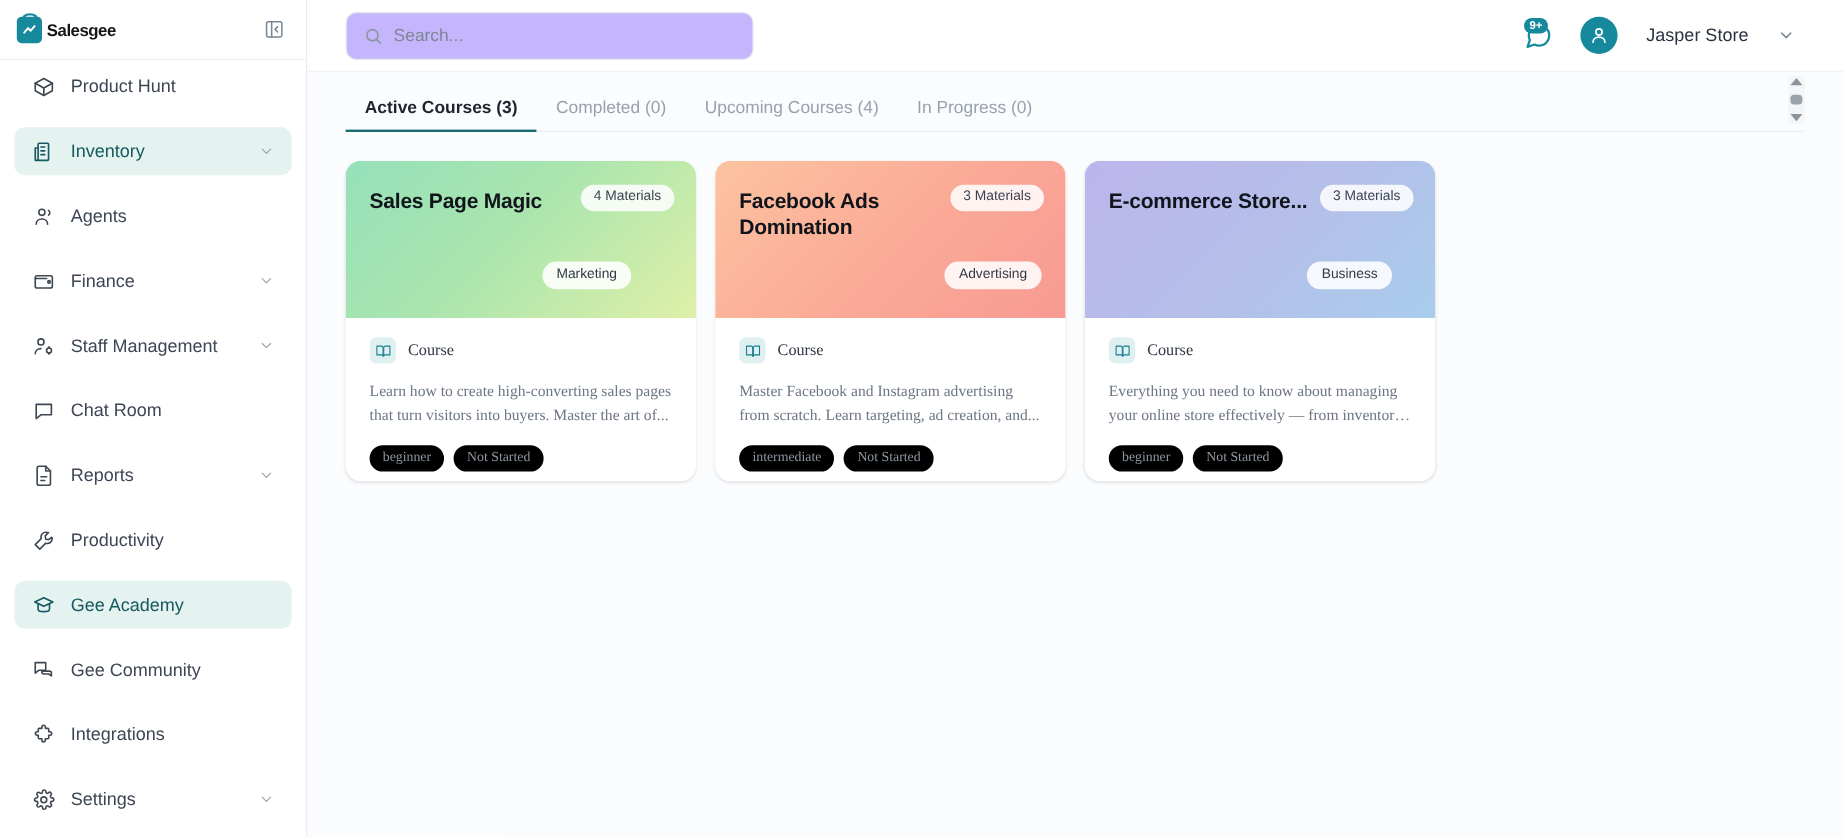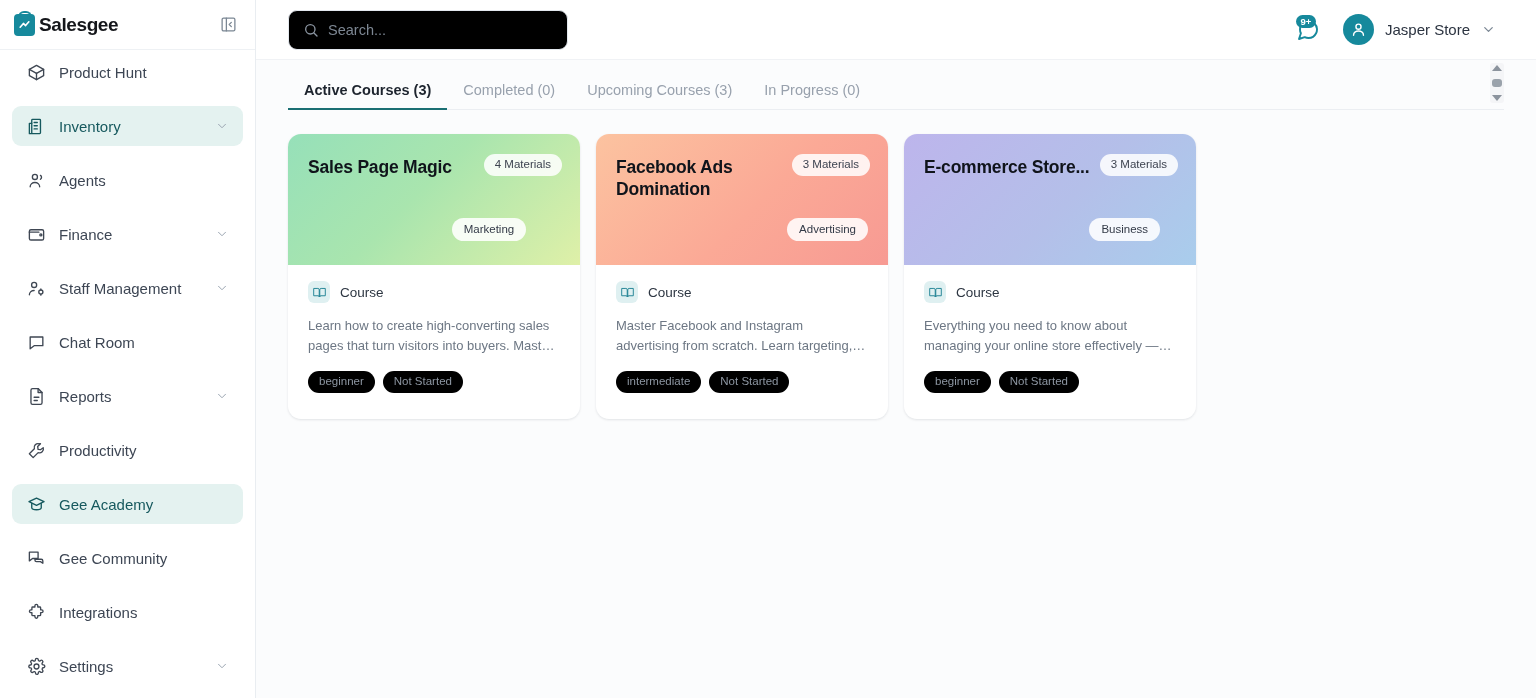--- a/index.html
+++ b/index.html
@@ -34,21 +34,21 @@
     display: flex; align-items: center; justify-content: center;
     position: relative;
   }
   .brand-mark::before {
     content: ""; position: absolute; top: -3px; left: 50%;
     transform: translateX(-50%);
     width: 10px; height: 7px; border: 2px solid #16899c;
     border-bottom: none; border-radius: 6px 6px 0 0;
   }
   .brand-name {
-    font-size: 19px; font-weight: 700; color: #14161a;
+    font-size: 14px; font-weight: 700; color: #14161a;
     letter-spacing: -0.4px;
   }
   .collapse-btn {
     width: 22px; height: 22px; color: #7b8794;
     display: flex; align-items: center; justify-content: center;
     cursor: pointer;
   }
 
   .sb-nav {
     flex: 1; overflow: hidden; padding: 0 12px;
@@ -82,24 +82,24 @@
     background: #fbfcfd;
     min-width: 0;
   }
   .topbar {
     height: 60px; flex: 0 0 60px; background: #ffffff;
     display: flex; align-items: center;
     padding: 0 40px 0 32px;
     border-bottom: 1px solid #f0f2f5;
   }
   .search-wrap {
-    width: 280px; height: 40px;
+    width: 340px; height: 40px;
     border: 1px solid #e3e8ee; border-radius: 9px;
     display: flex; align-items: center; gap: 9px;
-    padding: 0 14px; background: #000000;
+    padding: 0 14px; background: #c4b5fd;
   }
   .search-wrap svg { color: #8b95a1; flex: 0 0 16px; }
   .search-input {
     border: none; outline: none; font-size: 14.5px;
     color: #5b6572; background: transparent; width: 100%;
     font-family: "Liberation Sans", sans-serif;
   }
   .search-input::placeholder { color: #7d8793; }
 
   .top-right {
@@ -110,21 +110,21 @@
     display: flex; align-items: center; justify-content: center;
     color: #16899c;
   }
   .notif-badge {
     position: absolute; top: -2px; left: 1px;
     background: #16899c; color: #fff;
     font-size: 9.5px; font-weight: 700;
     border-radius: 9px; padding: 2px 4px; line-height: 1;
     min-width: 20px; text-align: center;
   }
-  .user { display: flex; align-items: center; gap: 11px; cursor: pointer; }
+  .user { display: flex; align-items: center; gap: 24px; cursor: pointer; }
   .avatar {
     width: 31px; height: 31px; border-radius: 50%;
     background: #16899c; color: #ffffff;
     display: flex; align-items: center; justify-content: center;
   }
   .user-name { font-size: 15px; color: #2b3340; }
   .user-chev { color: #7b8794; display: flex; }
 
   
   .content { flex: 1; position: relative; overflow: hidden; padding: 0; }
@@ -181,21 +181,21 @@
     background: rgba(255,255,255,.86); color: #3d4350;
     font-size: 11.5px; border-radius: 14px; padding: 5px 11px;
     line-height: 1; white-space: nowrap;
   }
   .cat-pill {
     align-self: flex-start; margin-top: auto; margin-bottom: 24px;
     background: rgba(255,255,255,.88); color: #333a47;
     font-size: 11.5px; border-radius: 14px; padding: 6px 12px;
     line-height: 1;
   }
-  .card-body { padding: 16px 20px 26px 20px; }
+  .card-body { padding: 16px 20px 8px 20px; font-family: Liberation Serif, serif; }
   .type-row { display: flex; align-items: center; gap: 10px; }
   .type-icon {
     width: 22px; height: 22px; border-radius: 6px; background: #dff0f1;
     display: flex; align-items: center; justify-content: center;
     color: #1a7f91; flex: 0 0 22px;
   }
   .type-label { font-size: 13.5px; color: #2d3642; }
   .card-desc {
     margin-top: 13px; font-size: 13px; color: #6d7784;
     line-height: 1.54;
@@ -409,21 +409,21 @@
               </svg>
           </span>
         </div>
       </div>
     </header>
 
     <section class="content">
       <div class="tabs-row" id="tabs-row">
         <div class="tab active">Active Courses (3)</div>
           <div class="tab">Completed (0)</div>
-          <div class="tab">Upcoming Courses (3)</div>
+          <div class="tab">Upcoming Courses (4)</div>
           <div class="tab">In Progress (0)</div>
           <div class="scroll-ctrl">
           <span class="tri tri-up"></span>
           <span class="scroll-thumb"></span>
           <span class="tri tri-down"></span>
         </div>
       </div>
 
       <div class="cards" id="cards">
           <div class="card">

